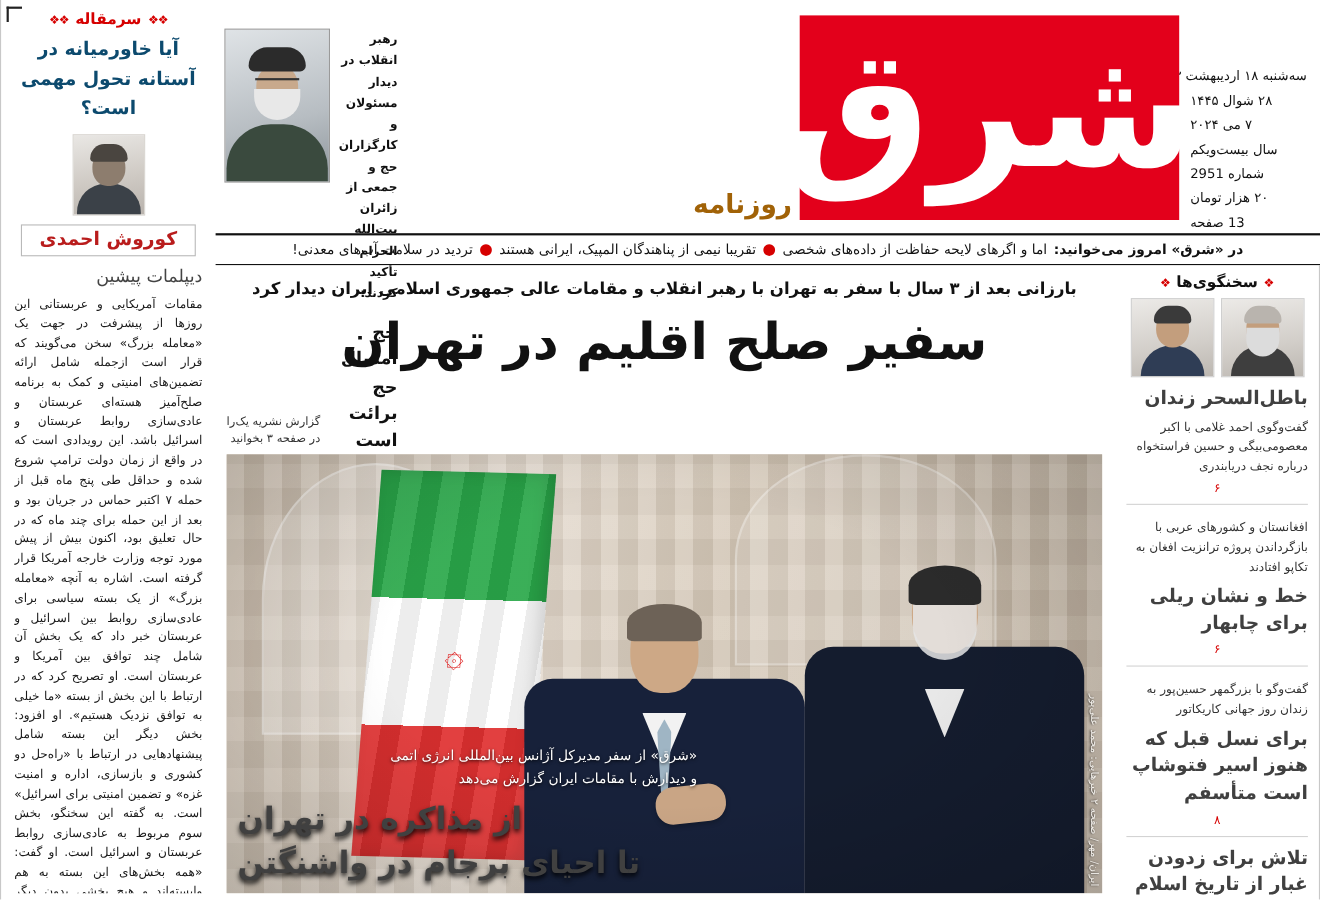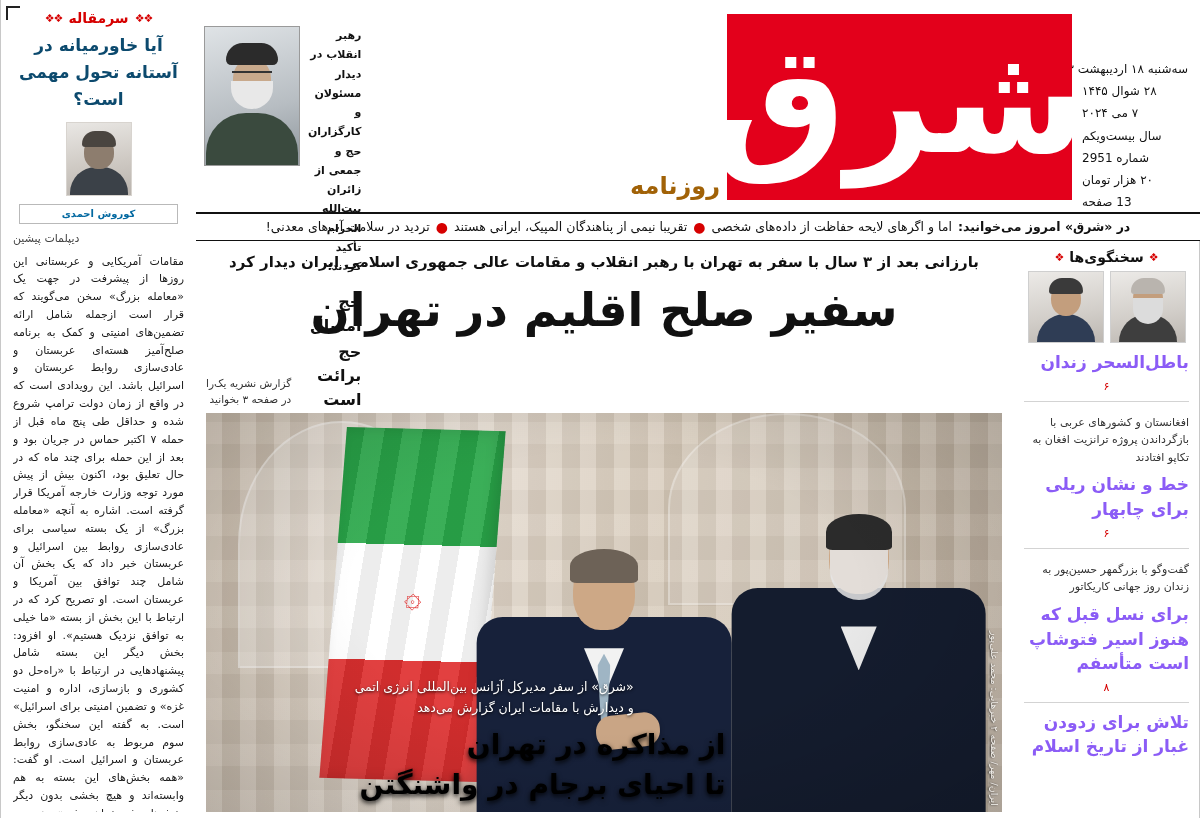--- a/index.html
+++ b/index.html
@@ -77,24 +77,24 @@
     width: 58px; height: 28px; border-radius: 26px 26px 0 0;
     background: #3b4148;
   }
   .edit-author-box {
     border: 1px solid #b9b9b9;
     margin: 8px 6px 2px 6px;
     padding: 3px 0 4px 0;
     text-align: center;
   }
   .edit-author {
-    font-size: 10px; font-weight: bold; color: #0369a1; direction: rtl;
+    font-size: 17px; font-weight: bold; color: #b91c1c; direction: rtl;
   }
   .edit-role {
-    font-size: 11px; color: #444; direction: rtl; margin-top: 6px; text-align: left;
+    font-size: 16px; color: #444; direction: rtl; margin-top: 6px; text-align: right;
   }
   .edit-body {
     margin-top: 8px;
     font-size: 11px;
     line-height: 1.62;
     color: #1a1a1a;
     text-align: justify;
     direction: rtl;
     overflow: hidden;
     flex: 1;
@@ -404,26 +404,25 @@
   .po-sub {
     color: #fff;
     font-size: 12.5px;
     line-height: 1.65;
     text-align: right;
     text-shadow: 0 1px 3px rgba(0,0,0,.85);
     direction: rtl;
     margin-right: 18%;
   }
   .po-main {
-    color: #000000;
+    color: #404040;
     font-size: 28px;
     font-weight: bold;
     line-height: 1.35;
     margin-top: 8px;
-    text-align: right;
     text-shadow: 0 2px 5px rgba(0,0,0,.9);
     direction: rtl;
   }
 
   
   .side {
     width: 186px;
     border-right: 1px solid #c8c8c8;
     padding: 8px 10px 6px 10px;
     display: flex;
@@ -450,21 +449,21 @@
   .sp1 .hr { background:#3a3a3a; } .sp1 .b { background:#2f3d55; }
   .sp2 .hr { background:#b9b4ae; } .sp2 .b { background:#3e3e3e; }
   .sp2 .bd { position:absolute; left:50%; top:26px; transform:translateX(-50%); width:30px; height:26px; border-radius:0 0 15px 15px; background:#dcdcdc; }
 
   .side-item { direction: rtl; padding: 7px 0 2px 0; }
   .side-item h3 {
     margin: 0;
     font-size: 17px;
     line-height: 1.45;
     font-weight: bold;
-    color: #8b5cf6;
+    color: #404040;
     text-align: right;
   }
   .side-item p {
     margin: 5px 0 0 0;
     font-size: 11px;
     line-height: 1.6;
     color: #333;
     text-align: right;
   }
   .pagenum {
@@ -624,20 +623,21 @@
           <div class="sp sp2">
             <div class="b"></div>
               <div class="h"></div>
               <div class="bd"></div>
               <div class="hr"></div>
           </div>
         </div>
 
         <div class="side-item">
           <h3>باطل‌السحر زندان</h3>
+          <p>گفت‌وگوی احمد غلامی با اکبر معصومی‌بیگی و حسین فراستخواه درباره نجف دریابندری</p>
           <div class="pagenum">۶</div>
         </div>
         <hr class="rule">
 
         <div class="side-item">
           <p>افغانستان و کشورهای عربی با بازگرداندن پروژه ترانزیت افغان به تکاپو افتادند</p>
           <h3 style="margin-top:6px">خط و نشان ریلی برای چابهار</h3>
           <div class="pagenum">۶</div>
         </div>
         <hr class="rule">

